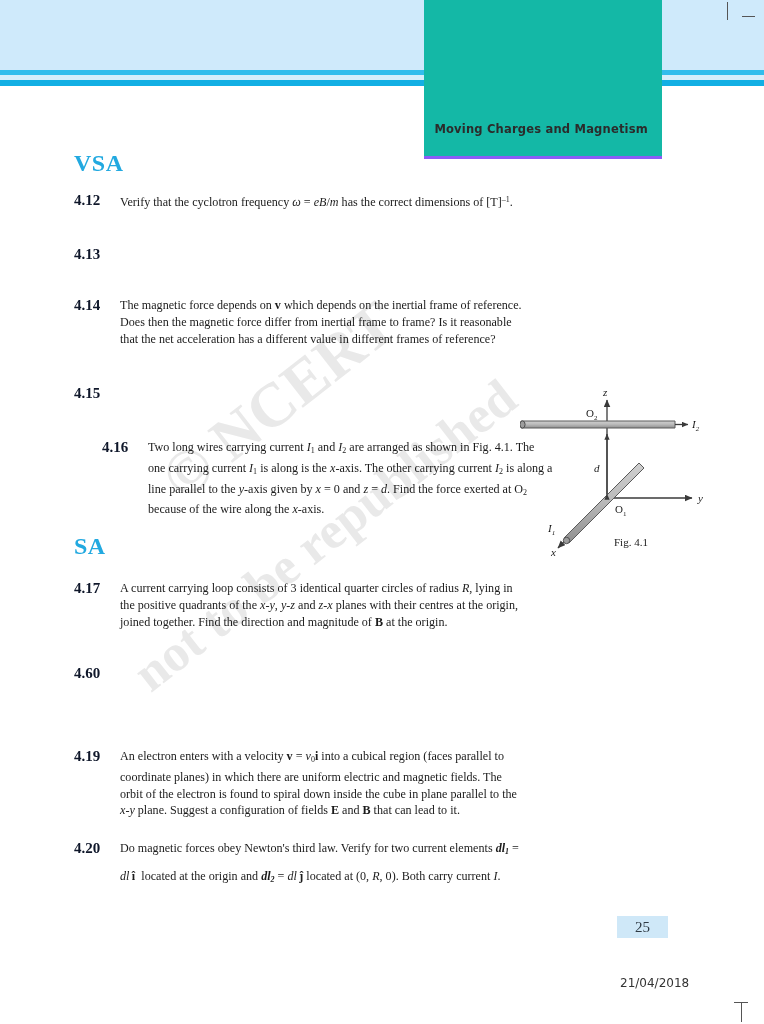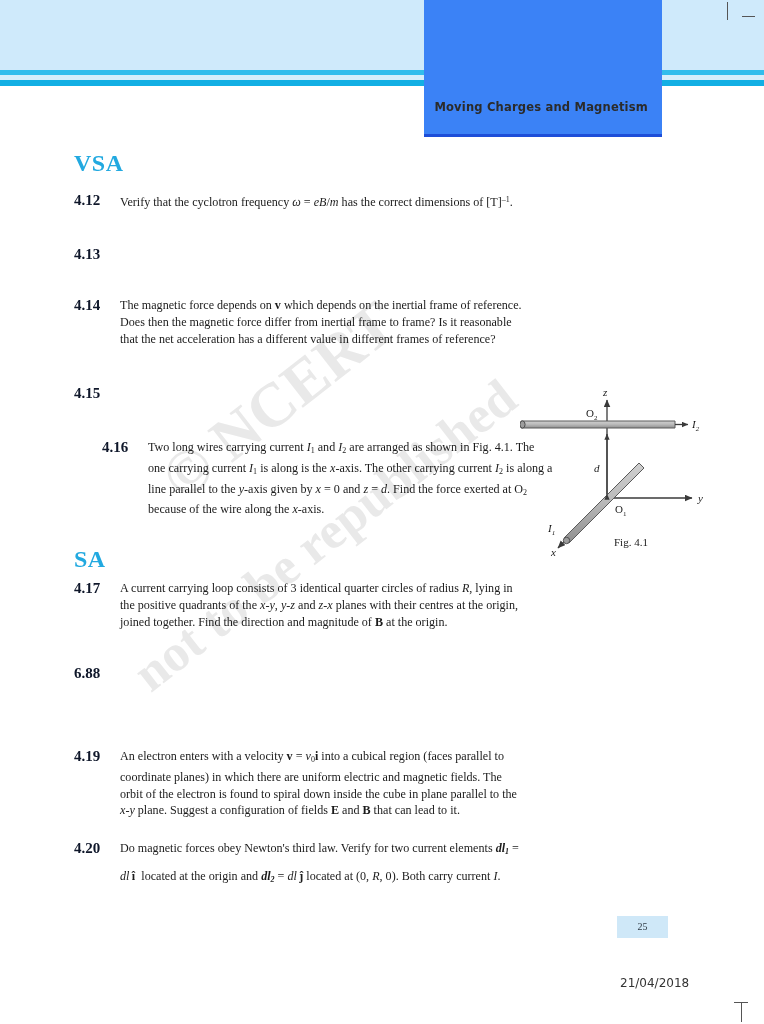--- a/index.html
+++ b/index.html
@@ -47,23 +47,23 @@
     width: 764px;
     height: 6px;
     background: #12afe4;
   }
 
   .chapter-box {
     position: absolute;
     left: 424px;
     top: 0px;
     width: 238px;
-    height: 137px;
-    background: #3b82f6;
-    border-bottom: 3px solid #1d4ed8;
+    height: 159px;
+    background: #14b8a6;
+    border-bottom: 3px solid #8b5cf6;
     box-sizing: border-box;
   }
   .chapter-title {
     position: absolute;
     left: 0;
     right: 14px;
     bottom: 20px;
     text-align: right;
     font-family: "DejaVu Sans", sans-serif;
     font-size: 11.5px;
@@ -126,21 +126,21 @@
   .section-head {
     position: absolute;
     left: 74px;
     font-family: "Liberation Serif", serif;
     font-weight: bold;
     font-size: 24px;
     color: #22a9e0;
     letter-spacing: 0.5px;
   }
   .sec-vsa { top: 150px; }
-  .sec-sa  { top: 546px; }
+  .sec-sa  { top: 533px; }
 
   .qblock {
     position: absolute;
     left: 74px;
     width: 452px;
     font-size: 12.1px;
     line-height: 16.8px;
     color: #1b1b1b;
   }
   .qnum {
@@ -197,21 +197,21 @@
   }
   .page-num {
     position: absolute;
     left: 0;
     top: 0;
     width: 51px;
     height: 22px;
     line-height: 22px;
     text-align: center;
     font-family: "Liberation Serif", serif;
-    font-size: 10px;
+    font-size: 15px;
     color: #2f3a44;
   }
   .footer-date {
     position: absolute;
     left: 620px;
     top: 976px;
     font-family: "DejaVu Sans", sans-serif;
     font-size: 12px;
     color: #333;
   }
@@ -266,21 +266,21 @@
   </div>
 
   <div class="section-head sec-sa">SA</div>
 
   <div class="qblock" style="top:580px;">
     <span class="qnum">4.17</span>
     <div class="qtext nojust">A current carrying loop consists of 3 identical quarter circles of radius <i class="it">R</i>, lying in the positive quadrants of the <i class="it">x</i>-<i class="it">y</i>, <i class="it">y</i>-<i class="it">z</i> and <i class="it">z</i>-<i class="it">x</i> planes with their centres at the origin, joined together. Find the direction and magnitude of <b class="bd">B</b> at the origin.</div>
   </div>
 
   <div class="qblock" style="top:665px;">
-    <span class="qnum">6.88</span>
+    <span class="qnum">4.60</span>
   </div>
 
   <div class="qblock" style="top:748px;">
     <span class="qnum">4.19</span>
     <div class="qtext nojust">An electron enters with a velocity <b class="bd">v</b> = <i class="it">v</i><sub>0</sub><b class="bd">i</b> into a cubical region (faces parallel to coordinate planes) in which there are uniform electric and magnetic fields. The orbit of the electron is found to spiral down inside the cube in plane parallel to the <i class="it">x</i>-<i class="it">y</i> plane. Suggest a configuration of fields <b class="bd">E</b> and <b class="bd">B</b> that can lead to it.</div>
   </div>
 
   <div class="qblock loose" style="top:836px;">
     <span class="qnum">4.20</span>
     <div class="qtext nojust">Do magnetic forces obey Newton's third law. Verify for two current elements <span class="bi">dl<sub>1</sub></span> =&nbsp; <i class="it">dl</i> <b class="bd">î</b>&nbsp; located at the origin and <span class="bi">dl<sub>2</sub></span> = <i class="it">dl</i> <b class="bd">ĵ</b> located at (0, <i class="it">R</i>, 0). Both carry current <i class="it">I</i>.</div>

